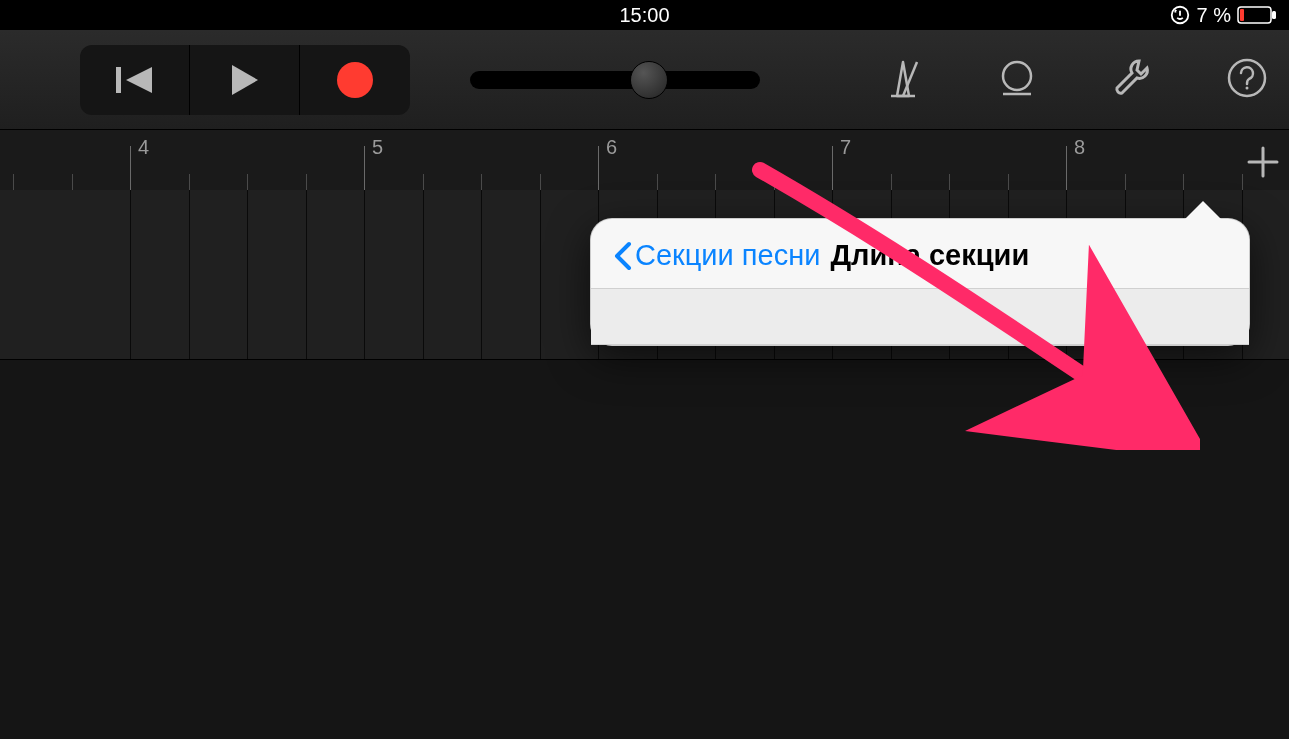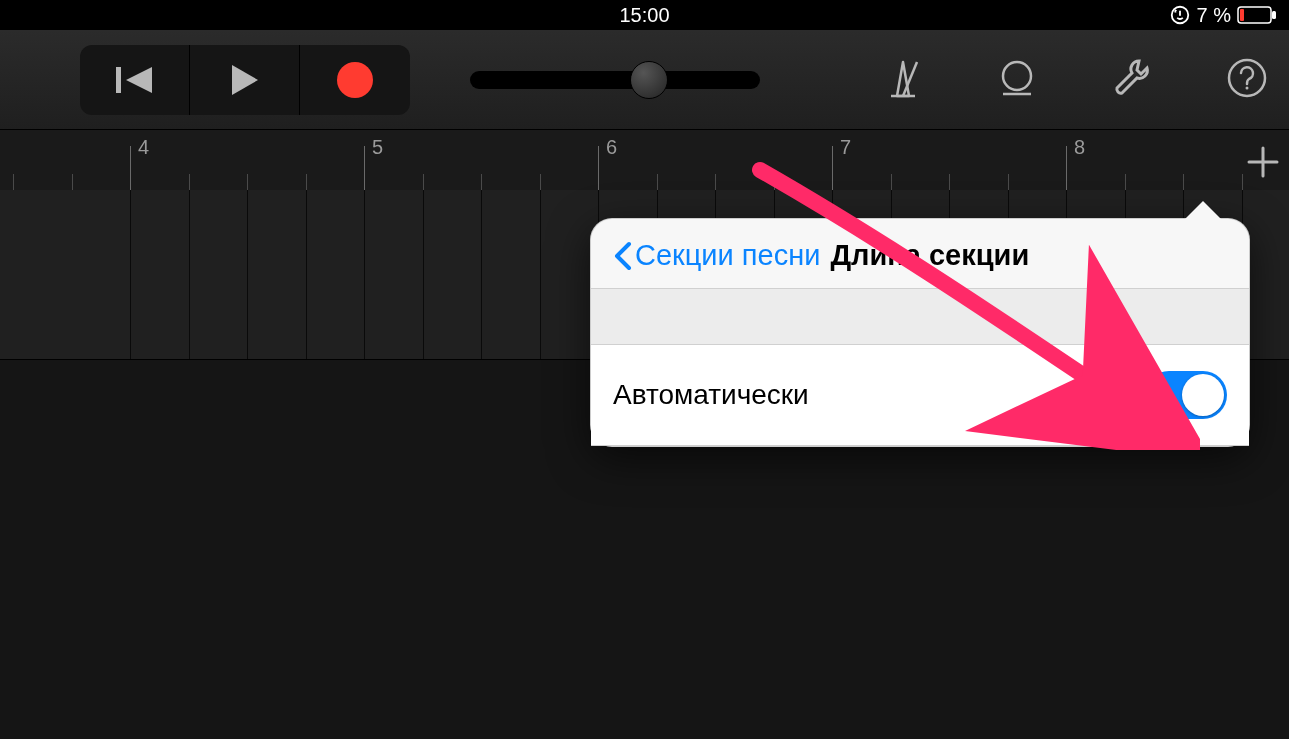--- a/index.html
+++ b/index.html
@@ -309,24 +309,20 @@
   <div class="popover-head">
     <span class="back-btn">
       <svg width="20" height="32" viewBox="0 0 20 32" fill="none" stroke="#0a84ff" stroke-width="4" stroke-linecap="round" stroke-linejoin="round">
         <polyline points="16,4 4,16 16,28"></polyline>
       </svg>
       <span>Секции песни</span>
     </span>
     <span class="popover-title">Длина секции</span>
   </div>
   <div class="popover-gap"></div>
-  <div class="row">
-    <span>Автоматически</span>
-    <div class="switch"></div>
-  </div>
 </div>
 
 <svg class="arrow" width="500" height="300" viewBox="0 0 500 300">
   <defs>
     <marker id="ah" viewBox="0 0 20 20" refX="10" refY="10" markerWidth="14" markerHeight="14" orient="auto">
       <path d="M0,0 L20,10 L0,20 L6,10 Z" fill="#ff2a68"></path>
     </marker>
   </defs>
   <path d="M60,20 C200,100 330,190 420,250" stroke="#ff2a68" stroke-width="16" fill="none" marker-end="url(#ah)" stroke-linecap="round"></path>
 </svg>

